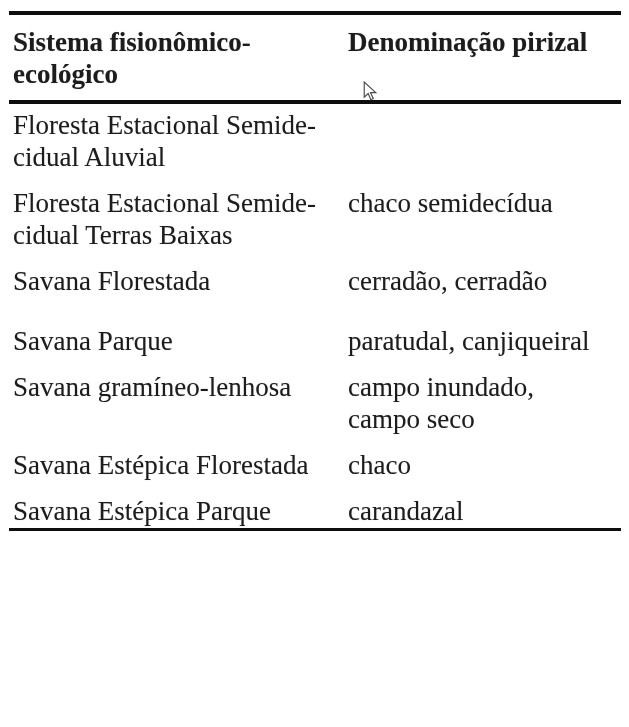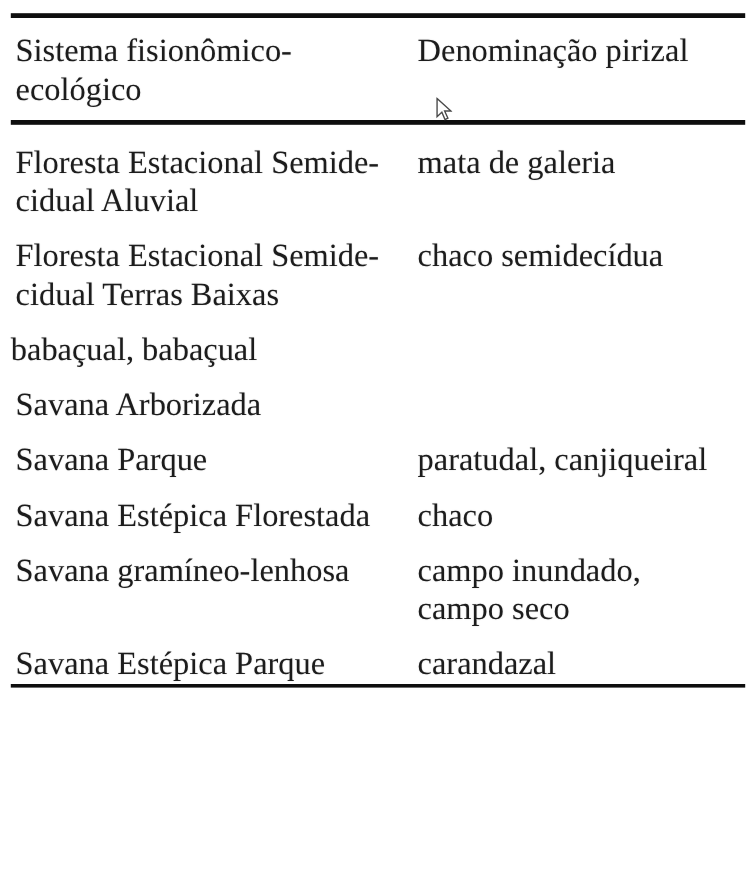--- a/index.html
+++ b/index.html
@@ -21,25 +21,26 @@
     top: 11px;
     width: 612px;
     border-top: 4px solid #0e0e0e;
     font-size: 27px;
     line-height: 32px;
     text-shadow: 0 0 1px rgba(40,40,40,0.28);
   }
   .thead {
     display: flex;
     padding: 11px 0 10px 0;
+    font-weight: bold;
   }
   .tbody {
     border-top: 4px solid #0e0e0e;
     border-bottom: 3px solid #0e0e0e;
-    padding-top: 15px;
+    padding-top: 5px;
     padding-bottom: 1px;
   }
   .row {
     display: flex;
     align-items: flex-start;
   }
   .tbody .row + .row {
     margin-top: 14px;
   }
   .c1 {
@@ -69,45 +70,44 @@
   <div class="thead">
     <div class="c1">Sistema fisionômico-
 ecológico</div>
     <div class="c2">Denominação pirizal</div>
   </div>
 
   <div class="tbody">
     <div class="row">
       <div class="c1">Floresta Estacional Semide-
 cidual Aluvial</div>
-      <div class="c2">mata de galeria</div>
     </div>
     <div class="row">
       <div class="c1">Floresta Estacional Semide-
 cidual Terras Baixas</div>
       <div class="c2">chaco semidecídua</div>
     </div>
     <div class="row">
-      <div class="c2">babaçual, babaçual</div>
+      <div class="c1">Savana Florestada</div>
+      <div class="c2">cerradão, cerradão</div>
     </div>
     <div class="row">
-      <div class="c1">Savana Arborizada</div>
     </div>
     <div class="row">
       <div class="c1">Savana Parque</div>
       <div class="c2">paratudal, canjiqueiral</div>
     </div>
     <div class="row">
-      <div class="c1">Savana Estépica Florestada</div>
-      <div class="c2">chaco</div>
-    </div>
-    <div class="row">
       <div class="c1">Savana gramíneo-lenhosa</div>
       <div class="c2">campo inundado,
 campo seco</div>
+    </div>
+    <div class="row">
+      <div class="c1">Savana Estépica Florestada</div>
+      <div class="c2">chaco</div>
     </div>
     <div class="row">
       <div class="c1">Savana Estépica Parque</div>
       <div class="c2">carandazal</div>
     </div>
   </div>
 
 </div>
 
 <svg class="cursor" viewBox="0 0 13 20" xmlns="http://www.w3.org/2000/svg">

